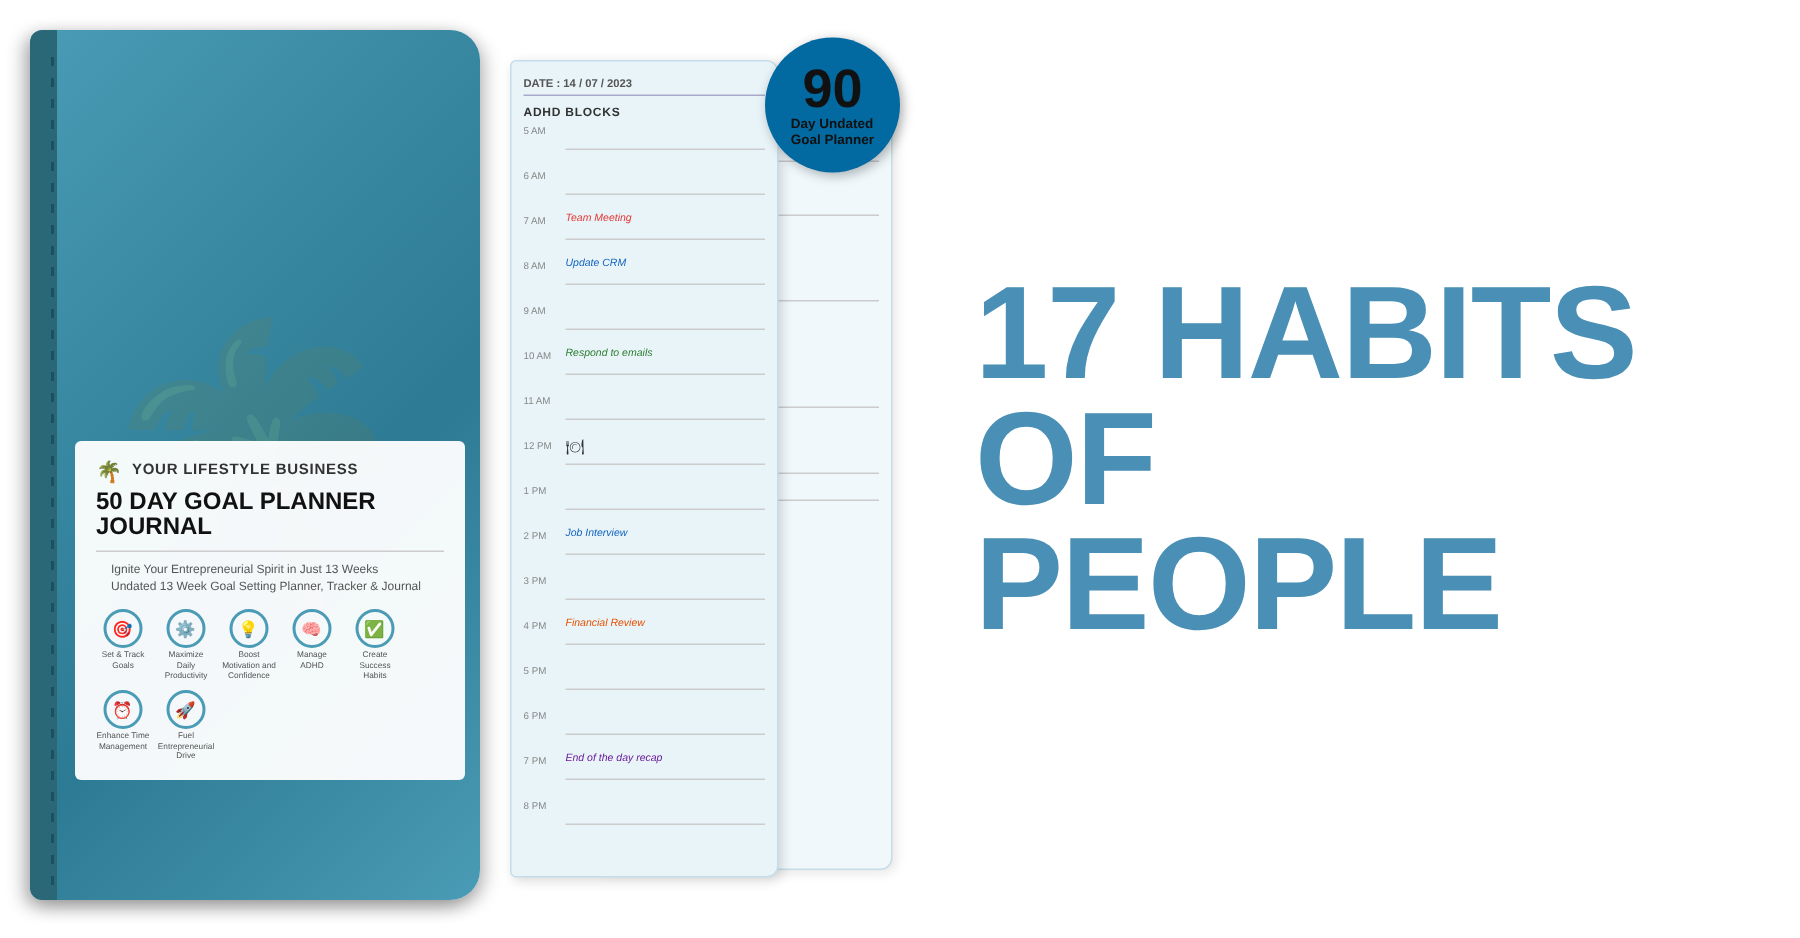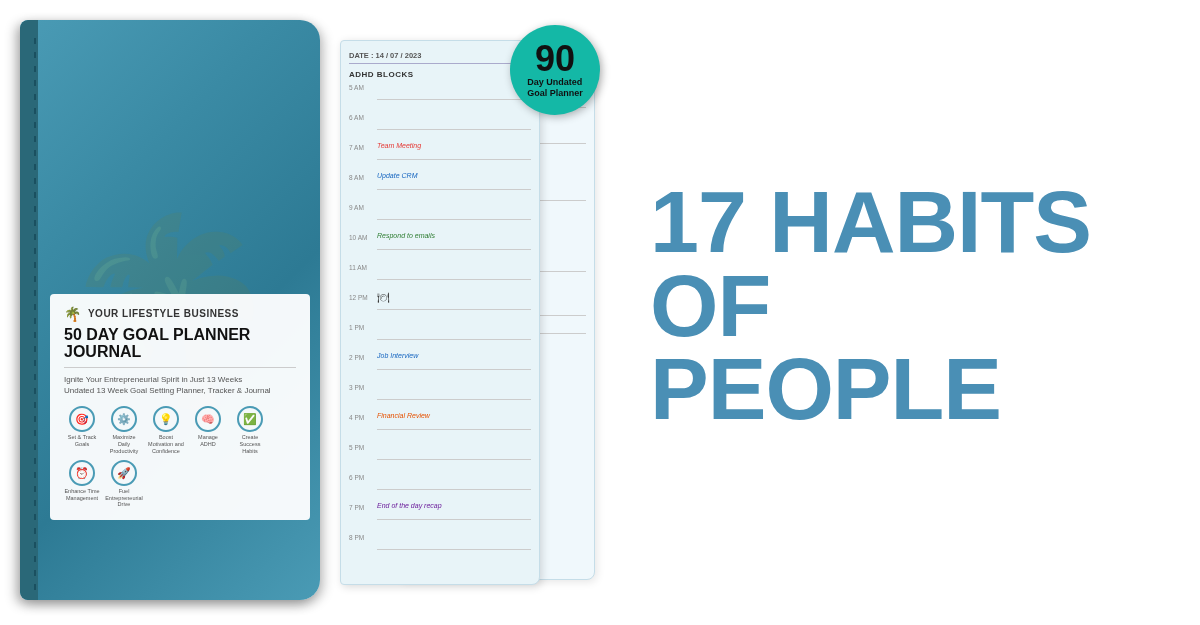--- a/index.html
+++ b/index.html
@@ -115,20 +115,21 @@
     .journal-label .divider {
       height: 1px;
       background: #ccc;
       margin: 6px 0;
     }
 
     .journal-label .subtitle {
       font-size: 8px;
       color: #555;
       line-height: 1.4;
+      margin-left: 10px;
     }
 
     
     .icons-row {
       display: flex;
       gap: 6px;
       margin-top: 10px;
       flex-wrap: wrap;
     }
 
@@ -159,21 +160,21 @@
       line-height: 1.2;
     }
 
     
     .badge-90 {
       position: absolute;
       top: 25px;
       right: 20px;
       width: 90px;
       height: 90px;
-      background: #14b8a6;
+      background: #0369a1;
       border-radius: 50%;
       display: flex;
       flex-direction: column;
       align-items: center;
       justify-content: center;
       box-shadow: 2px 2px 8px rgba(0,0,0,0.3);
       z-index: 10;
     }
 
     .badge-90 .number {
@@ -188,21 +189,21 @@
       font-weight: bold;
       color: #111;
       line-height: 1.2;
     }
 
     
     .page-back-1 {
       position: absolute;
       left: 340px;
       top: 40px;
-      width: 200px;
+      width: 179px;
       height: 545px;
       background: #e8f4f8;
       border-radius: 4px 8px 8px 4px;
       border: 1px solid #c5dde8;
       box-shadow: 2px 2px 8px rgba(0,0,0,0.15);
       overflow: hidden;
       z-index: 2;
     }
 
     .page-back-2 {

